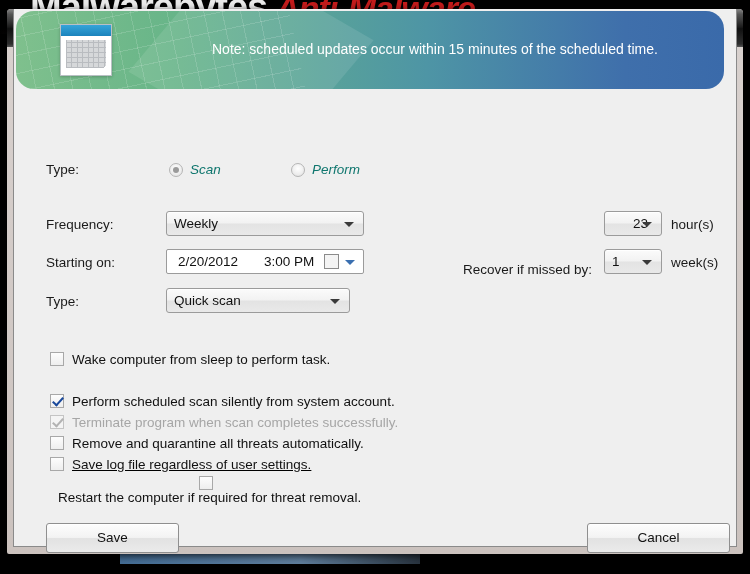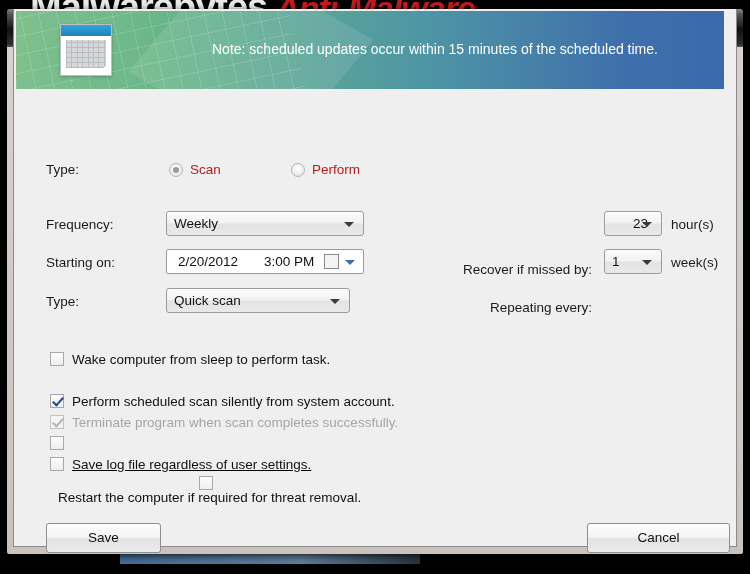--- a/index.html
+++ b/index.html
@@ -164,20 +164,21 @@
 
   
   #banner {
     position: absolute;
     left: 2px;
     top: 2px;
     right: 12px;
     height: 78px;
     background: linear-gradient(to right, #7fc08d 0%, #68b589 22%, #4e95a5 58%, #3f6fab 86%, #3a6aaa 100%);
     overflow: hidden;
+    border-radius: 18px;
   }
   #banner-watermark {
     position: absolute;
     left: -20px;
     top: -46px;
     width: 300px;
     height: 190px;
     background:
       repeating-linear-gradient(0deg, rgba(255,255,255,.14) 0 1px, rgba(255,255,255,0) 1px 18px),
       repeating-linear-gradient(90deg, rgba(255,255,255,.14) 0 1px, rgba(255,255,255,0) 1px 18px);
@@ -247,21 +248,21 @@
     background: #efefef;
   }
 
   .lbl {
     position: absolute;
     font-size: 13.5px;
     color: #1a1a1a;
     font-family: "Liberation Sans", sans-serif;
     white-space: nowrap;
   }
-  .lbl.disabled { color: #b91c1c; }
+  .lbl.disabled { color: #0f766e; font-style: italic; }
   .lbl.right { text-align: right; margin-top: 45px; }
 
   
   .radio {
     position: absolute;
     width: 14px; height: 14px;
     border-radius: 50%;
     box-sizing: border-box;
     border: 1px solid #b5b5b5;
     background: radial-gradient(circle at 50% 38%, #ffffff 0%, #ededed 60%, #dcdcdc 100%);
@@ -483,21 +484,20 @@
           <span class="arrow"></span>
         </div>
 
         <div class="lbl right" style="left:360px; top:128px; width:218px;">Recover if missed by:</div>
         <div class="combo" style="left:590px; top:122px; width:58px;padding-left:28px;">
           <span>23</span>
           <span class="arrow"></span>
         </div>
         <div class="lbl" style="left:657px; top:128px;">hour(s)</div>
 
-        <div class="lbl right" style="left:360px; top:166px; width:218px;">Repeating every:</div>
         <div class="combo" style="left:590px; top:160px; width:58px;">
           <span>1</span>
           <span class="arrow"></span>
         </div>
         <div class="lbl" style="left:657px; top:166px;">week(s)</div>
 
         <div class="cbrow" style="top:303px;">
           <span class="cb checked"></span>
           <span class="cbtext">Perform scheduled scan silently from system account.</span>
         </div>
@@ -507,31 +507,32 @@
           <span class="cbtext">Wake computer from sleep to perform task.</span>
         </div>
 
         <div class="cbrow disabled" style="top:324px;">
           <span class="cb checked dim"></span>
           <span class="cbtext">Terminate program when scan completes successfully.</span>
         </div>
 
         <div class="cbrow" style="top:345px;">
           <span class="cb"></span>
+          <span class="cbtext">Remove and quarantine all threats automatically.</span>
         </div>
 
         <div class="cbrow" style="top:366px;text-decoration:underline;">
           <span class="cb"></span>
           <span class="cbtext">Save log file regardless of user settings.</span>
         </div>
 
         <div class="cbrow" style="top:387px;flex-direction:column;">
           <span class="cb"></span>
           <span class="cbtext">Restart the computer if required for threat removal.</span>
         </div>
 
-        <div class="btn" style="left:32px; top:434px; width:115px;">Save</div>
+        <div class="btn" style="left:32px; top:434px; width:133px;">Save</div>
         <div class="btn" style="left:573px; top:434px; width:143px;">Cancel</div>
 
       </div>
     </div>
   </div>
 </div>
 
 </body></html>

